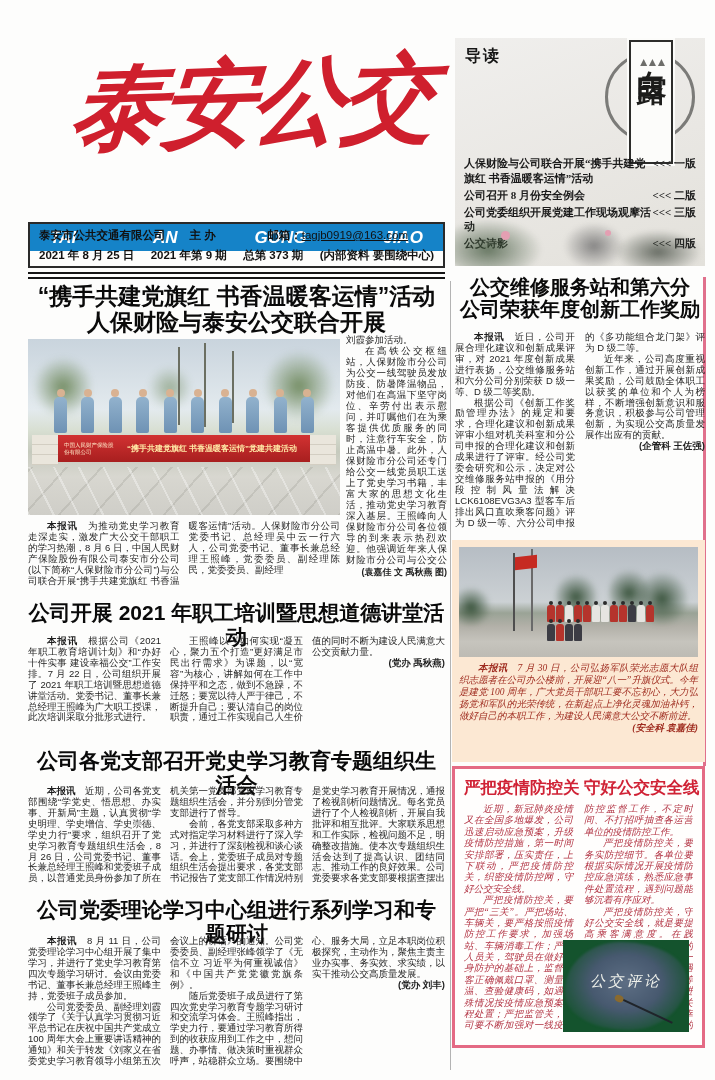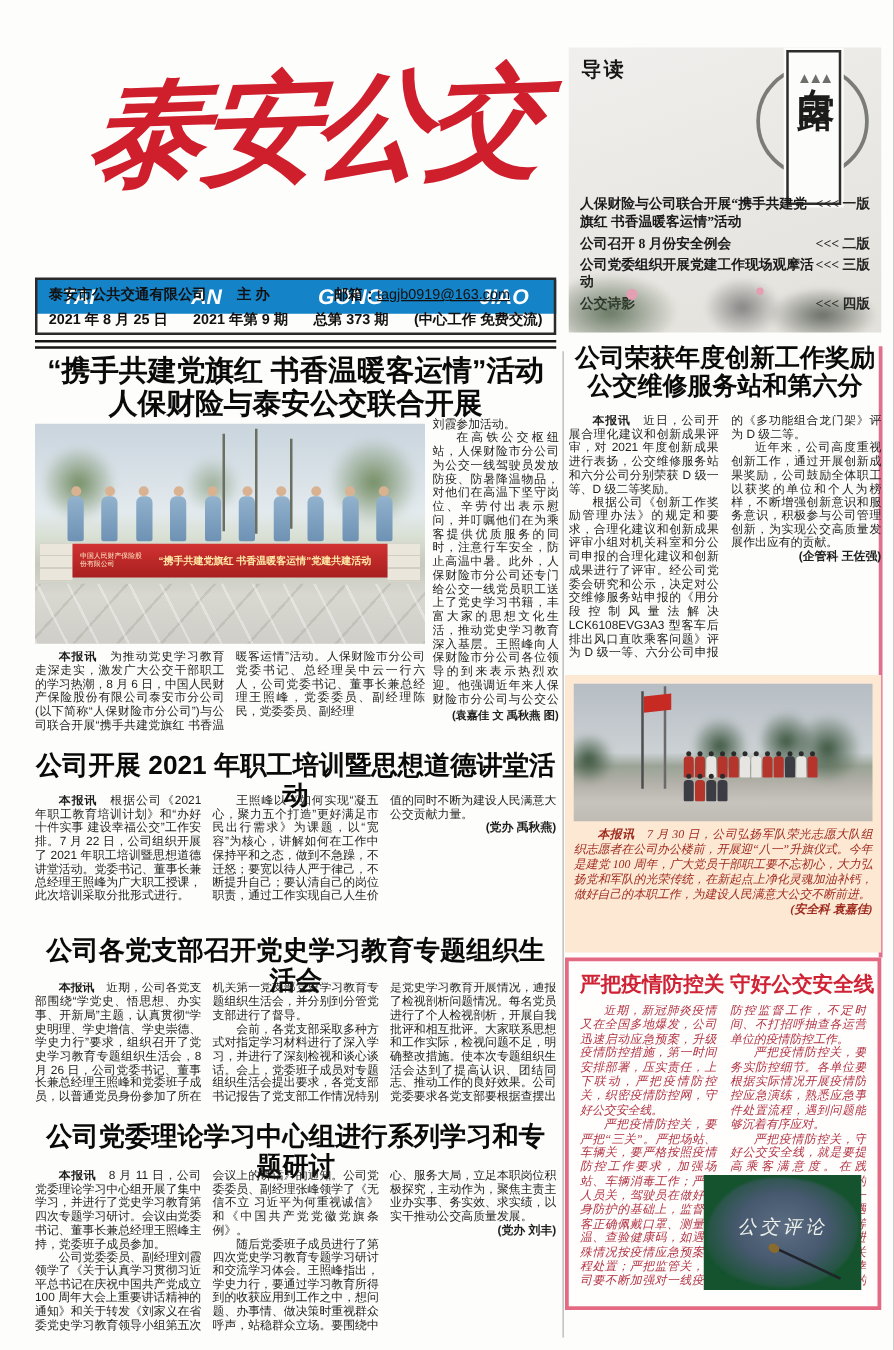--- a/index.html
+++ b/index.html
@@ -167,21 +167,21 @@
       <span>主  办</span>
       <span class="sp"></span>
       <span>邮箱：</span>
       <span class="email-val">tagjb0919@163.com</span>
       <span style="width:26px"></span>
     </div>
     <div class="issue-row2">
       <span>2021 年 8 月 25 日</span>
       <span>2021 年第 9 期</span>
       <span>总第 373 期</span>
-      <span>(中心工作  免费交流)</span>
+      <span>(内部资料  要围绕中心)</span>
     </div>
   </div>
   <div class="double-rule"></div>
 
   <div class="daodu">
     <div class="daodu-title">导读</div>
     <div class="seal-circle"></div>
     <div class="seal-plaque">
       <span class="seal-text">白露</span>
       <span class="seal-mtn">▲▲▲</span>
@@ -268,22 +268,22 @@
 
   <div class="hl a4-hl">公司党委理论学习中心组进行系列学习和专题研讨</div>
   <div class="body-cols a4-body">
     <p><span class="lead">本报讯</span>　<span>8 月 11 日，公司党委理论学习中心组开展了集中学习，并进行了党史学习教育第四次专题学习研讨。会议由党委书记、董事长兼总经理王照峰主持，党委班子成员参加。</span></p>
     <p>公司党委委员、副经理刘霞领学了《关于认真学习贯彻习近平总书记在庆祝中国共产党成立 100 周年大会上重要讲话精神的通知》和关于转发《刘家义在省委党史学习教育领导小组第五次会议上的讲话》的通知。公司党委委员、副经理张峰领学了《无信不立 习近平为何重视诚信》和《中国共产党党徽党旗条例》。</p>
     <p>随后党委班子成员进行了第四次党史学习教育专题学习研讨和交流学习体会。王照峰指出，学史力行，要通过学习教育所得到的收获应用到工作之中，想问题、办事情、做决策时重视群众呼声，站稳群众立场。要围绕中心、服务大局，立足本职岗位积极探究，主动作为，聚焦主责主业办实事、务实效、求实绩，以实干推动公交高质量发展。</p>
     <span class="byline">(党办  刘丰)</span>
   </div>
 
   <div class="hl r1-hl">
+    <div>公交维修服务站和第六分</div>
     <div>公司荣获年度创新工作奖励</div>
-    <div>公交维修服务站和第六分</div>
   </div>
   <div class="body-cols r1-body">
     <p><span class="lead">本报讯</span>　<span>近日，公司开展合理化建议和创新成果评审，对 2021 年度创新成果进行表扬，公交维修服务站和六分公司分别荣获 D 级一等、D 级二等奖励。</span></p>
     <p>根据公司《创新工作奖励管理办法》的规定和要求，合理化建议和创新成果评审小组对机关科室和分公司申报的合理化建议和创新成果进行了评审。经公司党委会研究和公示，决定对公交维修服务站申报的《用分段控制风量法解决 LCK6108EVG3A3 型客车后排出风口直吹乘客问题》评为 D 级一等、六分公司申报的《多功能组合龙门架》评为 D 级二等。</p>
     <p>近年来，公司高度重视创新工作，通过开展创新成果奖励，公司鼓励全体职工以获奖的单位和个人为榜样，不断增强创新意识和服务意识，积极参与公司管理创新，为实现公交高质量发展作出应有的贡献。</p>
     <span class="byline">(企管科  王佐强)</span>
   </div>
 
   <div class="photo-panel">
     <div class="photo2">

